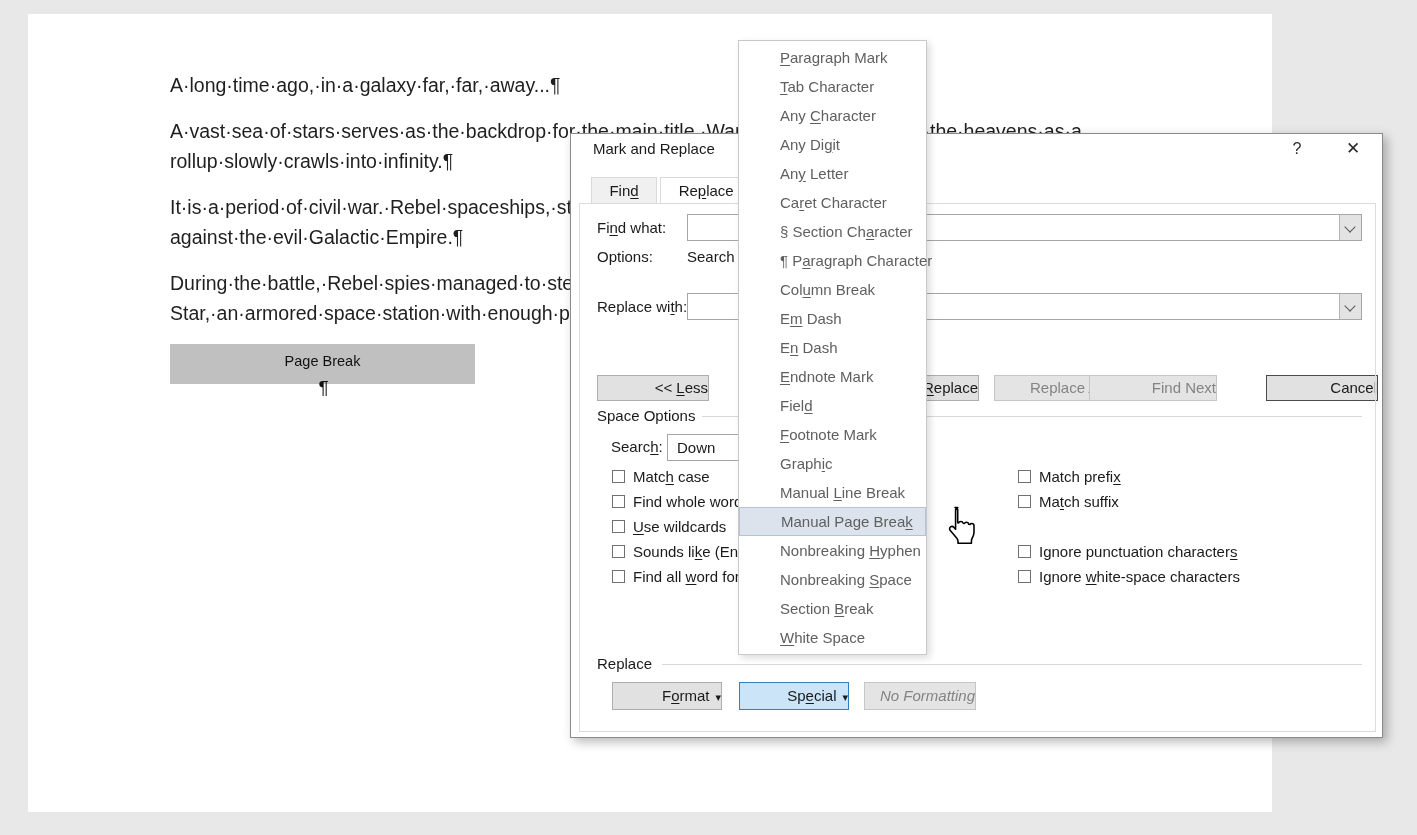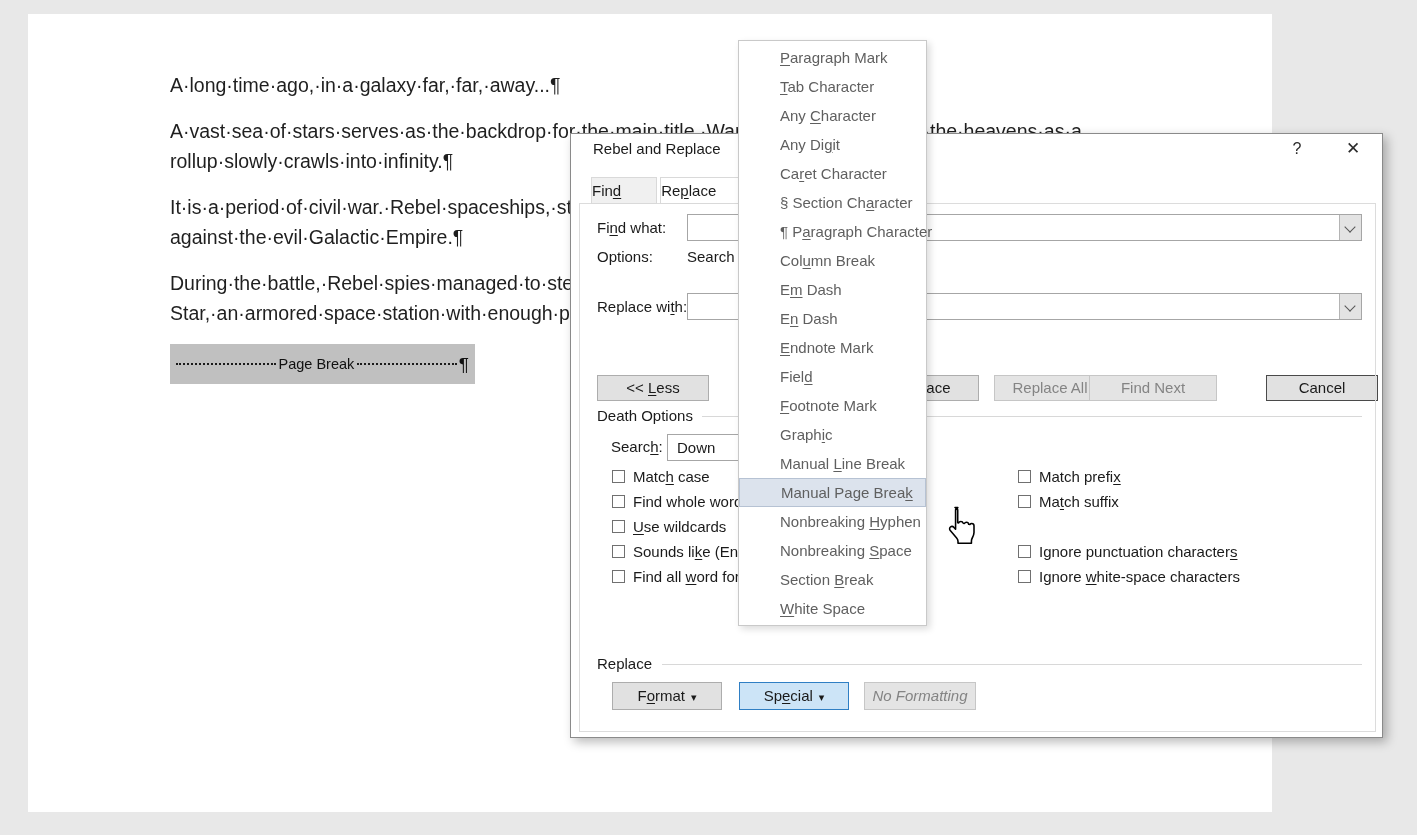--- a/index.html
+++ b/index.html
@@ -3,47 +3,47 @@
 <meta charset="utf-8">
 <style>
   html,body{margin:0;padding:0;}
   .stage{position:relative;width:1417px;height:835px;overflow:hidden;background:#e8e8e8;
          font-family:"Liberation Sans",sans-serif;color:#1a1a1a;}
   
   .page{position:absolute;left:28px;top:14px;width:1244px;height:798px;background:#fff;}
   .doc{position:absolute;left:142px;top:56px;width:1000px;font-size:19.5px;line-height:30px;color:#1f1f1f;}
   .para{margin:0 0 16px 0;}
   .dline{white-space:nowrap;height:30px;}
-  .pb-bar{margin-top:15px;width:305px;height:40px;background:#c0c0c0;display:flex;align-items:center;padding:0 6px;box-sizing:border-box;}
+  .pb-bar{margin-top:15px;width:305px;height:40px;background:#c0c0c0;display:flex;align-items:center;padding:0 6px;box-sizing:border-box;flex-direction:column;}
   .pb-seg{flex:1;border-bottom:2px dotted #1a1a1a;height:0;}
   .pb-text{padding:0 3px;font-size:14.5px;color:#111;white-space:nowrap;}
   .pb-pil{font-size:19px;color:#111;margin-left:2px;line-height:1;}
   
   .dialog{position:absolute;left:570px;top:133px;width:813px;height:605px;background:#fff;
           border:1px solid #8a8a8a;box-sizing:border-box;box-shadow:4px 4px 10px rgba(0,0,0,.28);
           font-size:15px;z-index:10;}
   .titlebar{position:absolute;left:0;top:0;right:0;height:30px;}
   .dlg-title{position:absolute;left:22px;top:6px;font-size:15px;}
   .cap-btn{position:absolute;top:2px;width:30px;height:26px;text-align:center;line-height:26px;font-size:16px;color:#2b2b2b;cursor:default;}
   .help-btn{right:70px;}
   .close-btn{right:14px;font-size:17px;}
   .tabs{position:absolute;left:20px;top:43px;height:27px;z-index:3;}
-  .tab{display:inline-block;height:27px;line-height:25px;box-sizing:border-box;
+  .tab{display:inline-block;height:27px;line-height:25px;text-align:center;box-sizing:border-box;
        background:#f0f0f0;border:1px solid #d9d9d9;margin-right:-1px;vertical-align:top;}
   .tab.active{background:#fff;border-bottom-color:#fff;border-color:#d9d9d9;}
   .tab-find{width:66px;}.tab-replace{width:92px;}.tab-goto{width:72px;}
   .tabpage{position:absolute;left:8px;top:69px;width:797px;height:529px;border:1px solid #dcdcdc;box-sizing:border-box;z-index:1;}
   .lbl{position:absolute;height:20px;line-height:20px;white-space:nowrap;}
   .combo{position:absolute;height:27px;background:#fff;border:1px solid #a6a6a6;box-sizing:border-box;display:flex;}
   .combo-input{flex:1;border:none;outline:none;font:15px "Liberation Sans",sans-serif;padding:0 6px;background:transparent;}
   .combo-val{flex:1;line-height:25px;padding:0 9px;font-size:15px;}
   .combo-arrow{width:21px;background:#e3e3e3;border-left:1px solid #b4b4b4;position:relative;}
   .combo-arrow::after{content:"";position:absolute;left:6px;top:8px;width:7px;height:7px;
        border-right:1.6px solid #565656;border-bottom:1.6px solid #565656;transform:rotate(45deg);}
-  .btn{position:absolute;height:26px;line-height:24px;text-align:center;background:#e1e1e1;
+  .btn{position:absolute;height:26px;line-height:24px;text-align:right;background:#e1e1e1;
        border:1px solid #adadad;box-sizing:border-box;font-size:15px;cursor:default;}
   .btn.default-btn{border-color:#4a4a4a;}
   .btn.disabled{background:#e4e4e4;border-color:#c6c6c6;color:#848484;}
   .group-line{position:absolute;height:1px;background:#d8d8d8;}
   .cb-row{position:absolute;height:17px;display:flex;align-items:center;}
   .cb-box{width:13px;height:13px;background:#fff;border:1px solid #707070;box-sizing:border-box;margin-right:8px;flex:0 0 13px;}
   .cb-lbl{font-size:15px;white-space:nowrap;line-height:17px;}
   .drop-btn{height:28px;line-height:26px;}
   .drop-arrow{font-size:11px;margin-left:6px;}
   .btn.special-open{background:#cce4f7;border-color:#2f7fc4;}
@@ -81,21 +81,21 @@
         <span class="pb-seg"></span>
         <span class="pb-text">Page Break</span>
         <span class="pb-seg"></span>
         <span class="pb-pil">¶</span>
       </div>
     </div>
   </div>
 
   <div class="dialog">
     <div class="titlebar">
-      <span class="dlg-title">Rebel and Replace</span>
+      <span class="dlg-title">Mark and Replace</span>
       <span class="cap-btn help-btn">?</span>
       <span class="cap-btn close-btn">✕</span>
     </div>
 
     <div class="tabs">
       <div class="tab tab-find">Fin<u>d</u></div>
       <div class="tab active tab-replace">Re<u>p</u>lace</div>
       <div class="tab tab-goto"><u>G</u>o To</div>
     </div>
     <div class="tabpage"></div>
@@ -114,21 +114,21 @@
       <input class="combo-input" value="" style="">
       <span class="combo-arrow"></span>
     </div>
 
     <div class="btn" style="left:26px;top:241px;width:112px;">&lt;&lt; <u>L</u>ess</div>
     <div class="btn" style="left:296px;top:241px;width:112px;"><u>R</u>eplace</div>
     <div class="btn disabled" style="left:423px;top:241px;width:112px;">Replace All</div>
     <div class="btn disabled" style="left:518px;top:241px;width:128px;">Find Next</div>
     <div class="btn default-btn" style="left:695px;top:241px;width:112px;">Cancel</div>
 
-    <div class="lbl" style="left:26px;top:272px;">Death Options</div>
+    <div class="lbl" style="left:26px;top:272px;">Space Options</div>
     <div class="group-line" style="left:131px;top:282px;width:660px;"></div>
 
     <div class="lbl" style="left:40px;top:303px;">Searc<u>h</u>:</div>
     <div class="combo" style="left:96px;top:300px;width:104px;">
       <span class="combo-val">Down</span>
       <span class="combo-arrow"></span>
     </div>
 
     <div class="cb-row" style="left:41px;top:334px;">
       <span class="cb-box"></span>
@@ -178,20 +178,21 @@
       <span>Sp<u>e</u>cial</span><span class="drop-arrow">▾</span>
     </div>
     <div class="btn drop-btn disabled" style="left:293px;top:548px;width:112px;font-style:italic;">No Formatting</div>
   </div>
 
   <div class="menu">
     <div class="mi"><u>P</u>aragraph Mark</div>
     <div class="mi"><u>T</u>ab Character</div>
     <div class="mi">Any <u>C</u>haracter</div>
     <div class="mi">Any Di<u>g</u>it</div>
+    <div class="mi">An<u>y</u> Letter</div>
     <div class="mi">Ca<u>r</u>et Character</div>
     <div class="mi">§ Section Ch<u>a</u>racter</div>
     <div class="mi">¶ P<u>a</u>ragraph Character</div>
     <div class="mi">Col<u>u</u>mn Break</div>
     <div class="mi">E<u>m</u> Dash</div>
     <div class="mi">E<u>n</u> Dash</div>
     <div class="mi"><u>E</u>ndnote Mark</div>
     <div class="mi">Fiel<u>d</u></div>
     <div class="mi"><u>F</u>ootnote Mark</div>
     <div class="mi">Graph<u>i</u>c</div>

